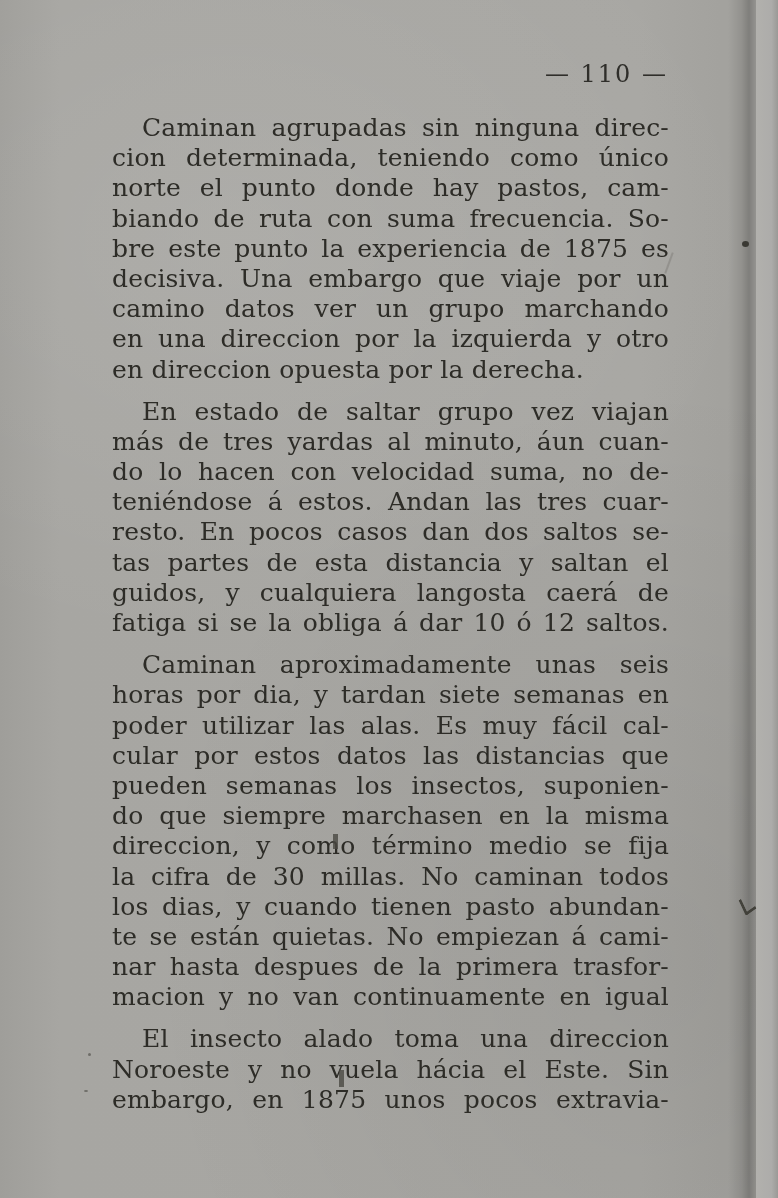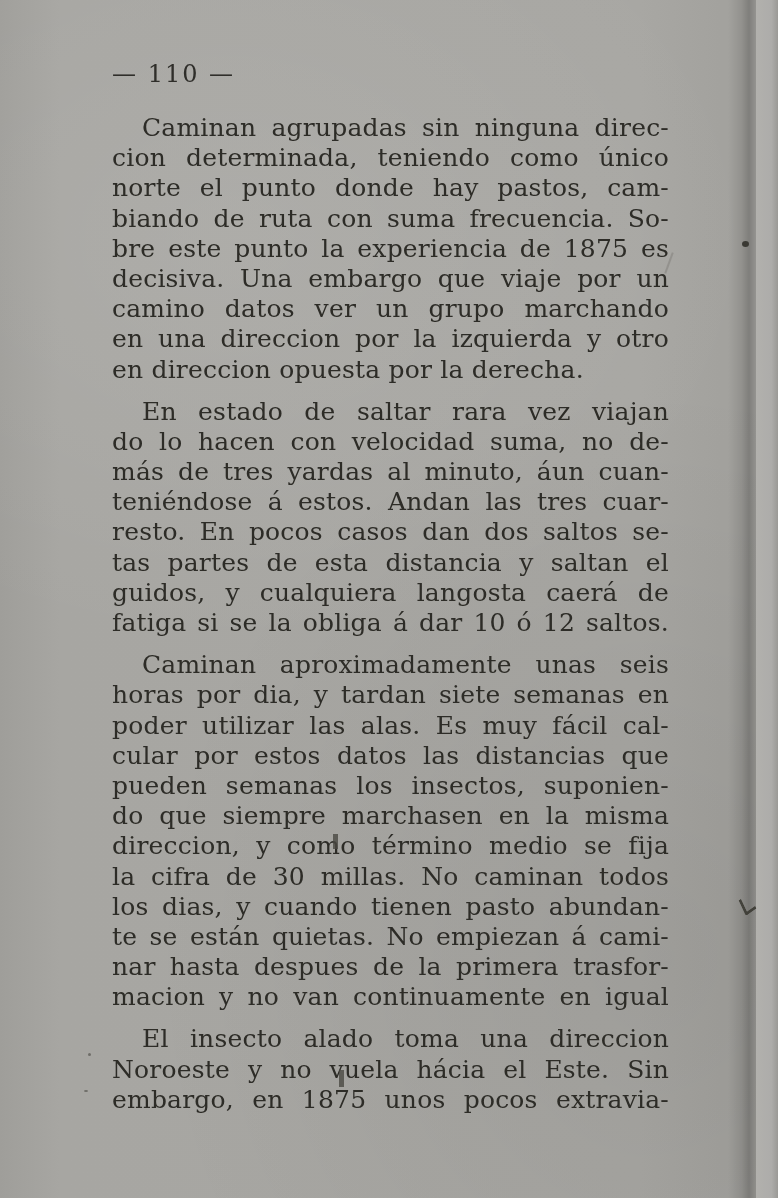--- a/index.html
+++ b/index.html
@@ -20,21 +20,21 @@
   .crease{
     position:absolute;top:0;bottom:0;left:728px;width:30px;
     background:linear-gradient(90deg, rgba(0,0,0,0) 0%, rgba(0,0,0,0.10) 45%, rgba(0,0,0,0.22) 70%, rgba(0,0,0,0.05) 100%);
   }
   .edge-strip{
     position:absolute;top:0;bottom:0;left:756px;width:22px;
     background:linear-gradient(90deg,#b2b1ad,#adacaa 70%,#9a9996);
   }
   .page-number{
     position:absolute;left:112px;width:556px;top:60px;height:32px;
-    text-align:left;font-size:24px;color:#2f2e2a;letter-spacing:2px;
+    text-align:right;font-size:24px;color:#2f2e2a;letter-spacing:2px;
   }
   .text-col{
     position:absolute;left:112px;top:101px;width:557px;color:#2d2c27;
     font-size:25px;
   }
   .para{margin:0;padding:0;}
   .ln{
     line-height:30.2px;height:30.2px;
     text-align:justify;text-align-last:justify;
     letter-spacing:0.2px;white-space:nowrap;
@@ -78,23 +78,23 @@
       <div class="ln">norte el punto donde hay pastos, cam-</div>
       <div class="ln">biando de ruta con suma frecuencia. So-</div>
       <div class="ln">bre este punto la experiencia de 1875 es</div>
       <div class="ln">decisiva. Una embargo que viaje por un</div>
       <div class="ln">camino datos ver un grupo marchando</div>
       <div class="ln">en una direccion por la izquierda y otro</div>
       <div class="ln short">en direccion opuesta por la derecha.</div>
     </div>
 
     <div class="para">
-      <div class="ln indent">En estado de saltar rara vez viajan</div>
+      <div class="ln indent">En estado de saltar grupo vez viajan</div>
+      <div class="ln">más de tres yardas al minuto, áun cuan-</div>
       <div class="ln">do lo hacen con velocidad suma, no de-</div>
-      <div class="ln">más de tres yardas al minuto, áun cuan-</div>
       <div class="ln">teniéndose á estos. Andan las tres cuar-</div>
       <div class="ln">resto. En pocos casos dan dos saltos se-</div>
       <div class="ln">tas partes de esta distancia y saltan el</div>
       <div class="ln">guidos, y cualquiera langosta caerá de</div>
       <div class="ln">fatiga si se la obliga á dar 10 ó 12 saltos.</div>
     </div>
 
     <div class="para">
       <div class="ln indent">Caminan aproximadamente unas seis</div>
       <div class="ln">horas por dia, y tardan siete semanas en</div>

